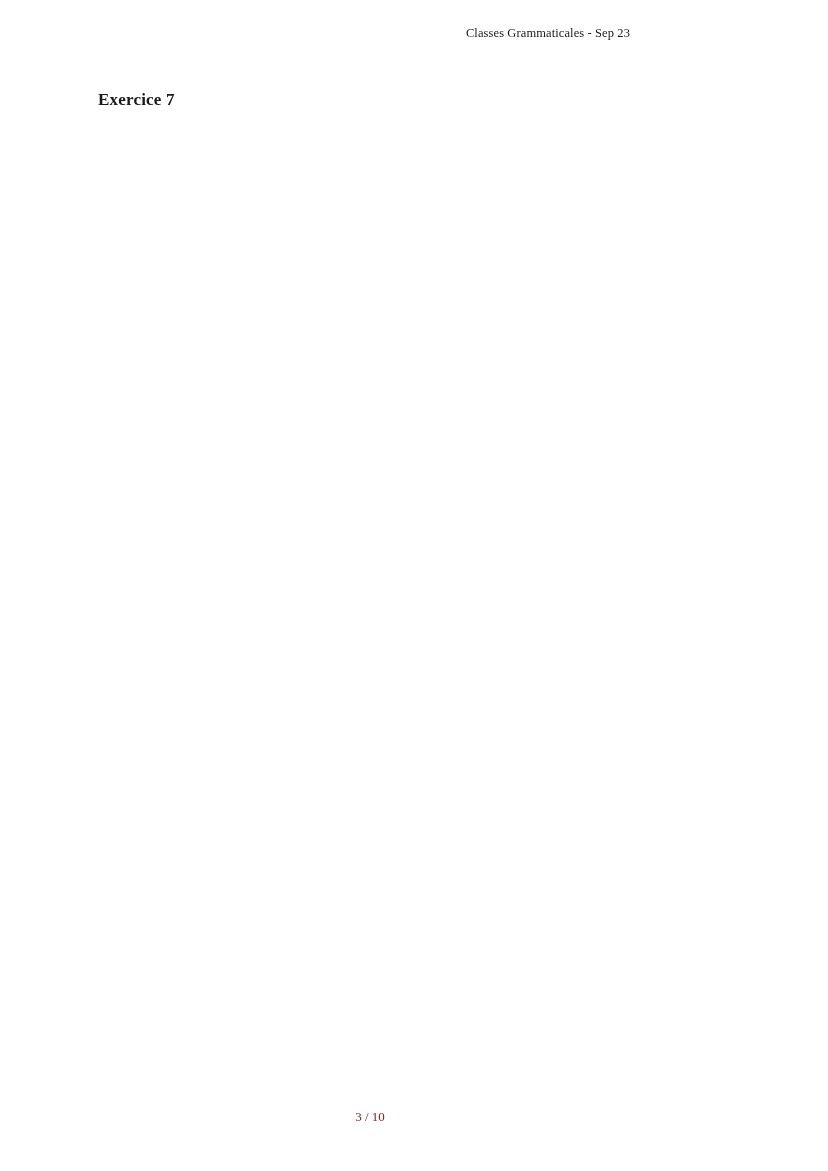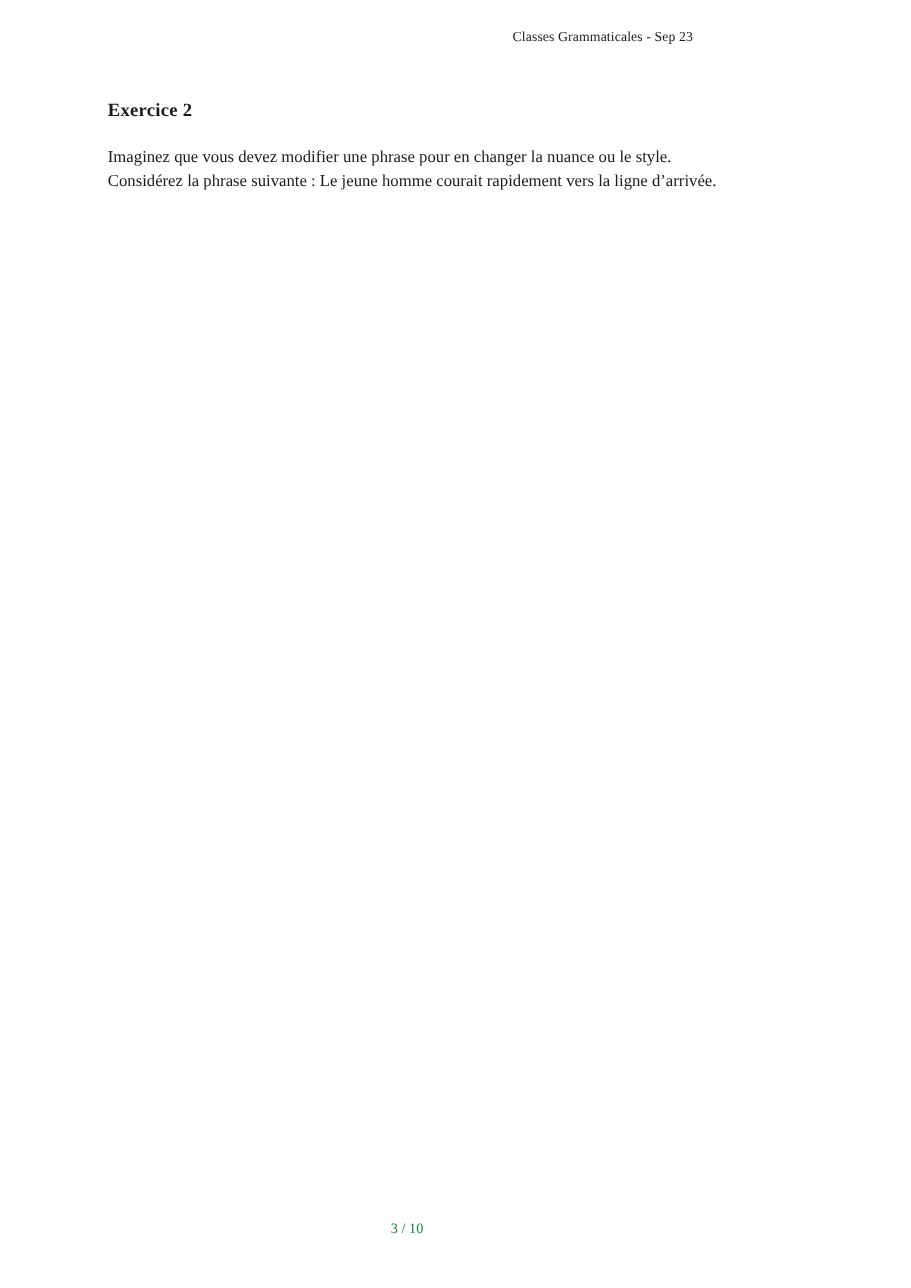--- a/index.html
+++ b/index.html
@@ -60,38 +60,34 @@
     display: block;
     margin: 0;
   }
   .footer {
     position: absolute;
     left: 12px;
     right: 0;
     bottom: 46px;
     text-align: center;
     font-size: 13px;
-    color: #15803d;
+    color: #7f1d1d;
   }
 </style>
 </head>
 <body>
 
 <div class="page">
 
   <div class="running-head">Classes Grammaticales - Sep 23</div>
 
   <div class="content">
 
-    <h1 class="section-title">Exercice 2</h1>
+    <h1 class="section-title">Exercice 7</h1>
 
-    <p class="para intro">
-      <span class="line">Imaginez que vous devez modifier une phrase pour en changer la nuance ou le style.</span>
-      <span class="line">Considérez la phrase suivante : Le jeune homme courait rapidement vers la ligne d’arrivée.</span>
-    </p>
 
     <div class="items">
     </div>
 
   </div>
 
   <div class="footer">3 / 10</div>
 
 </div>
 

